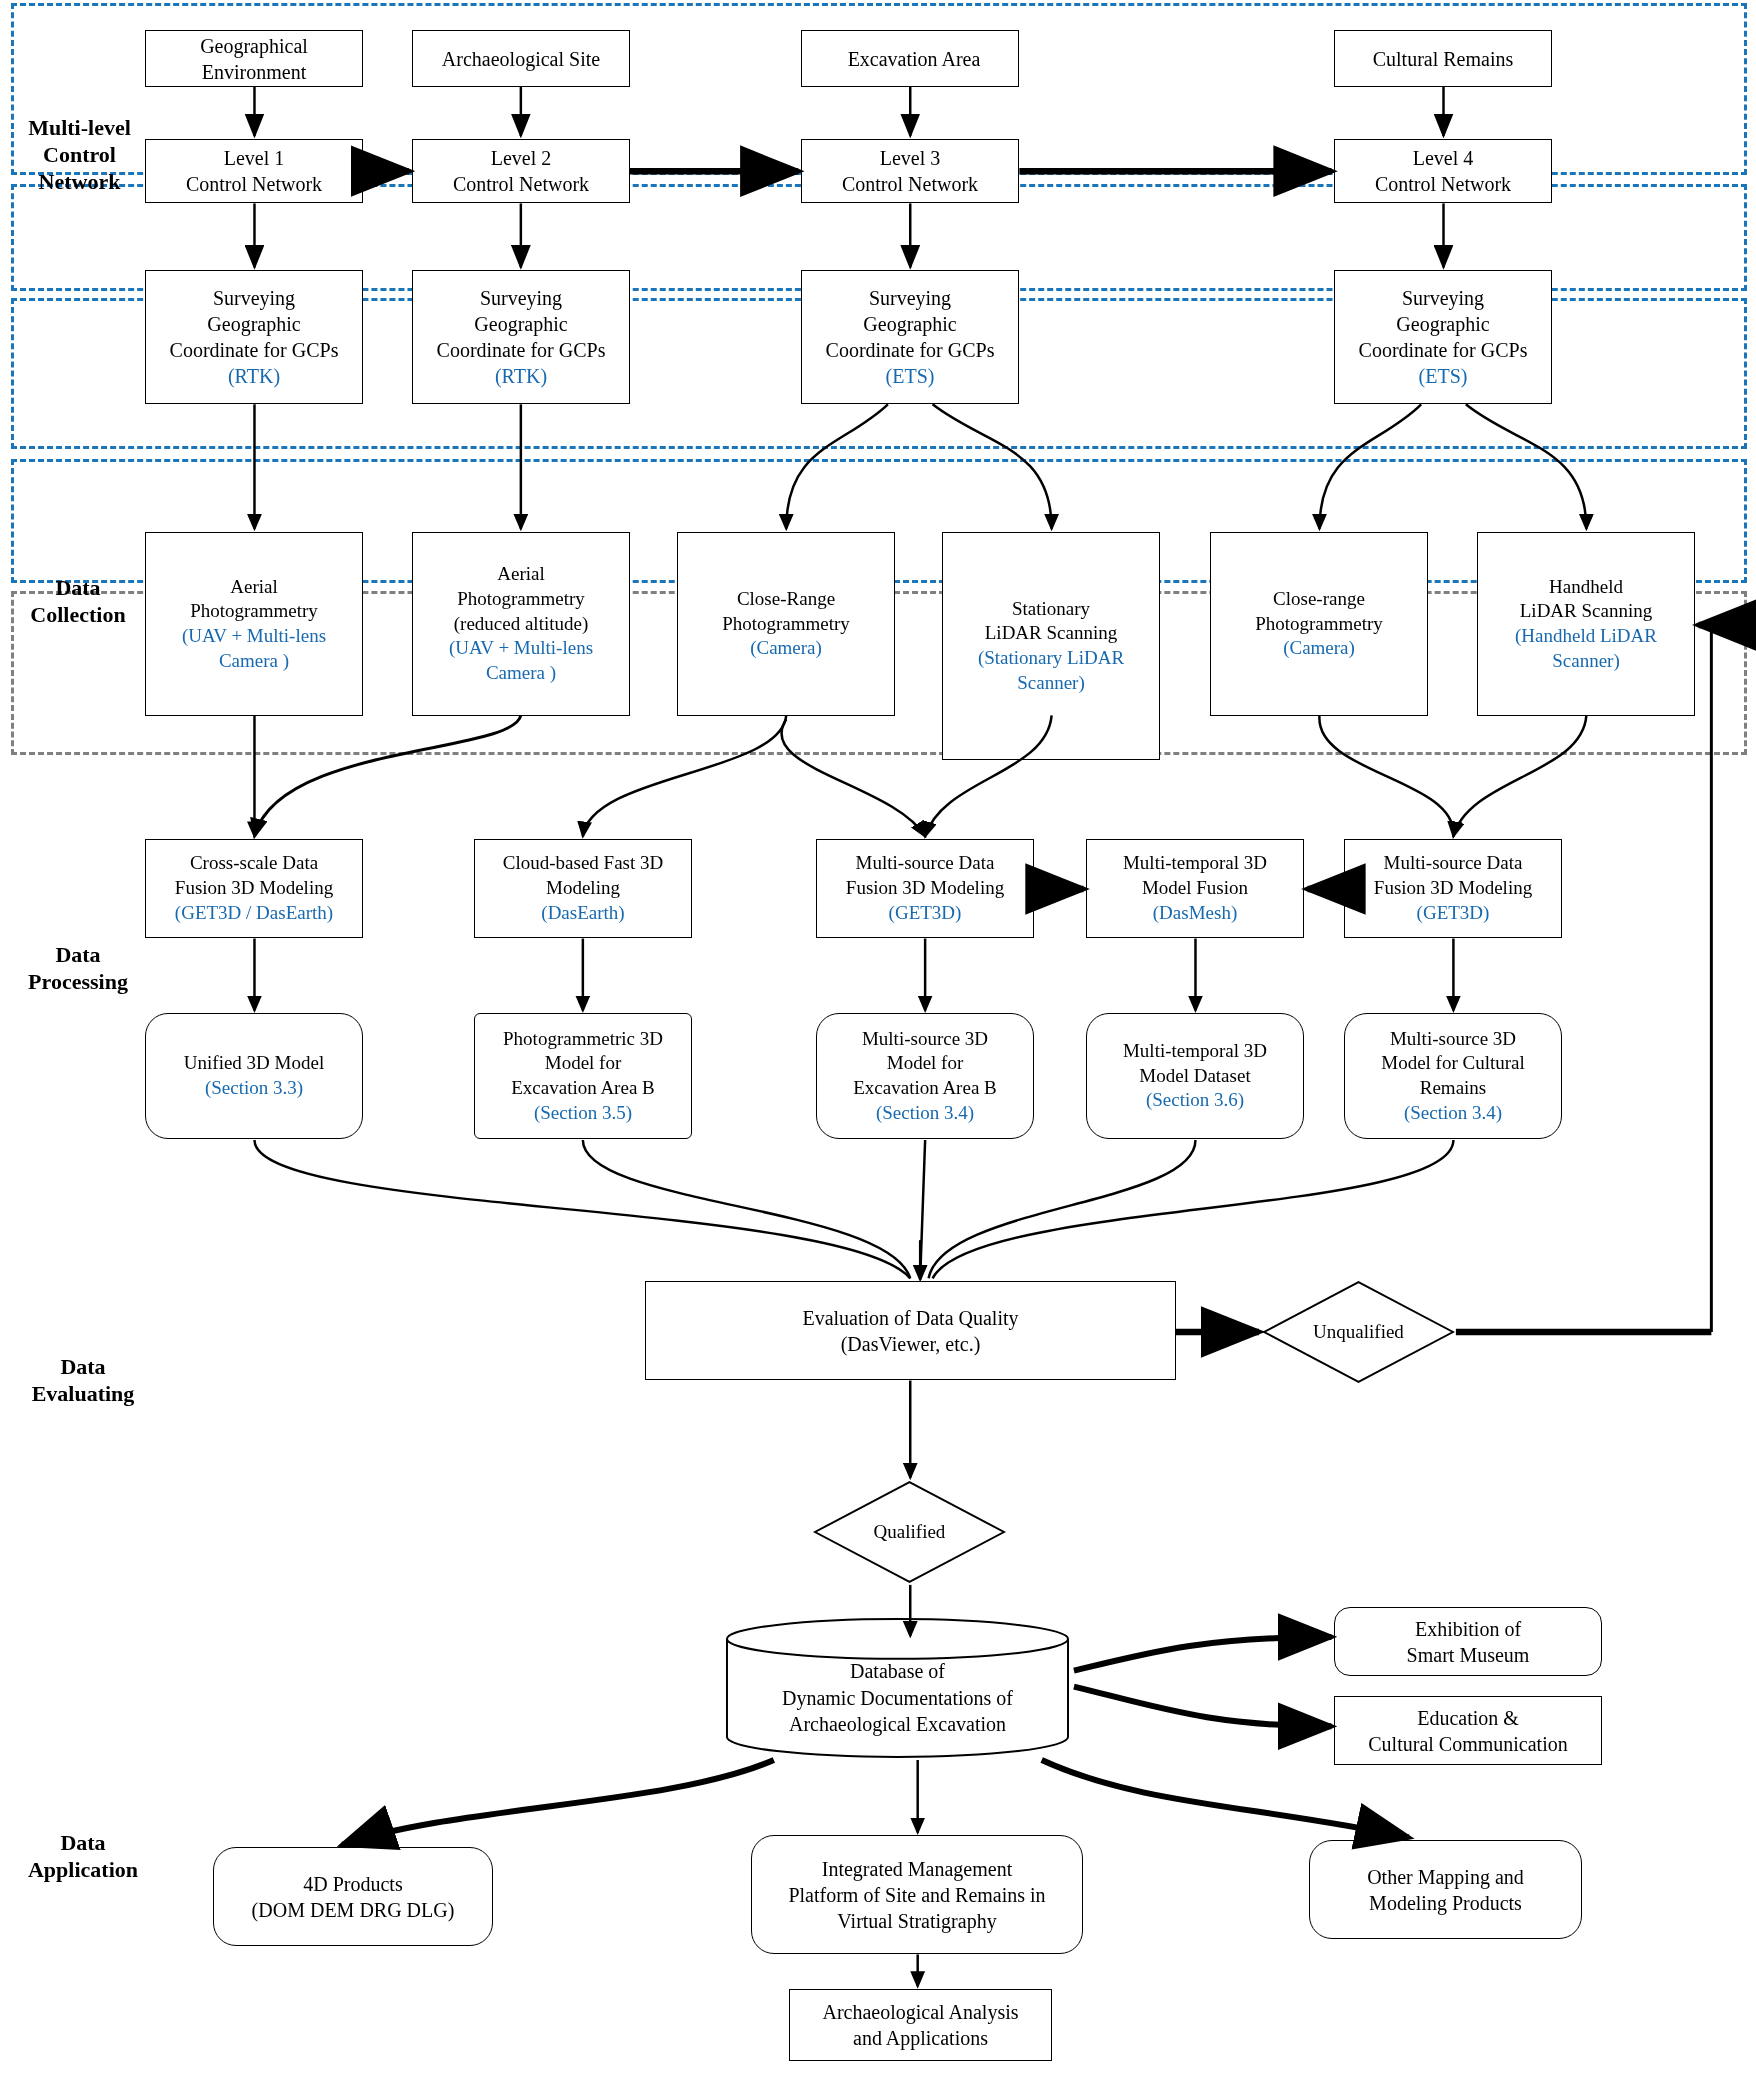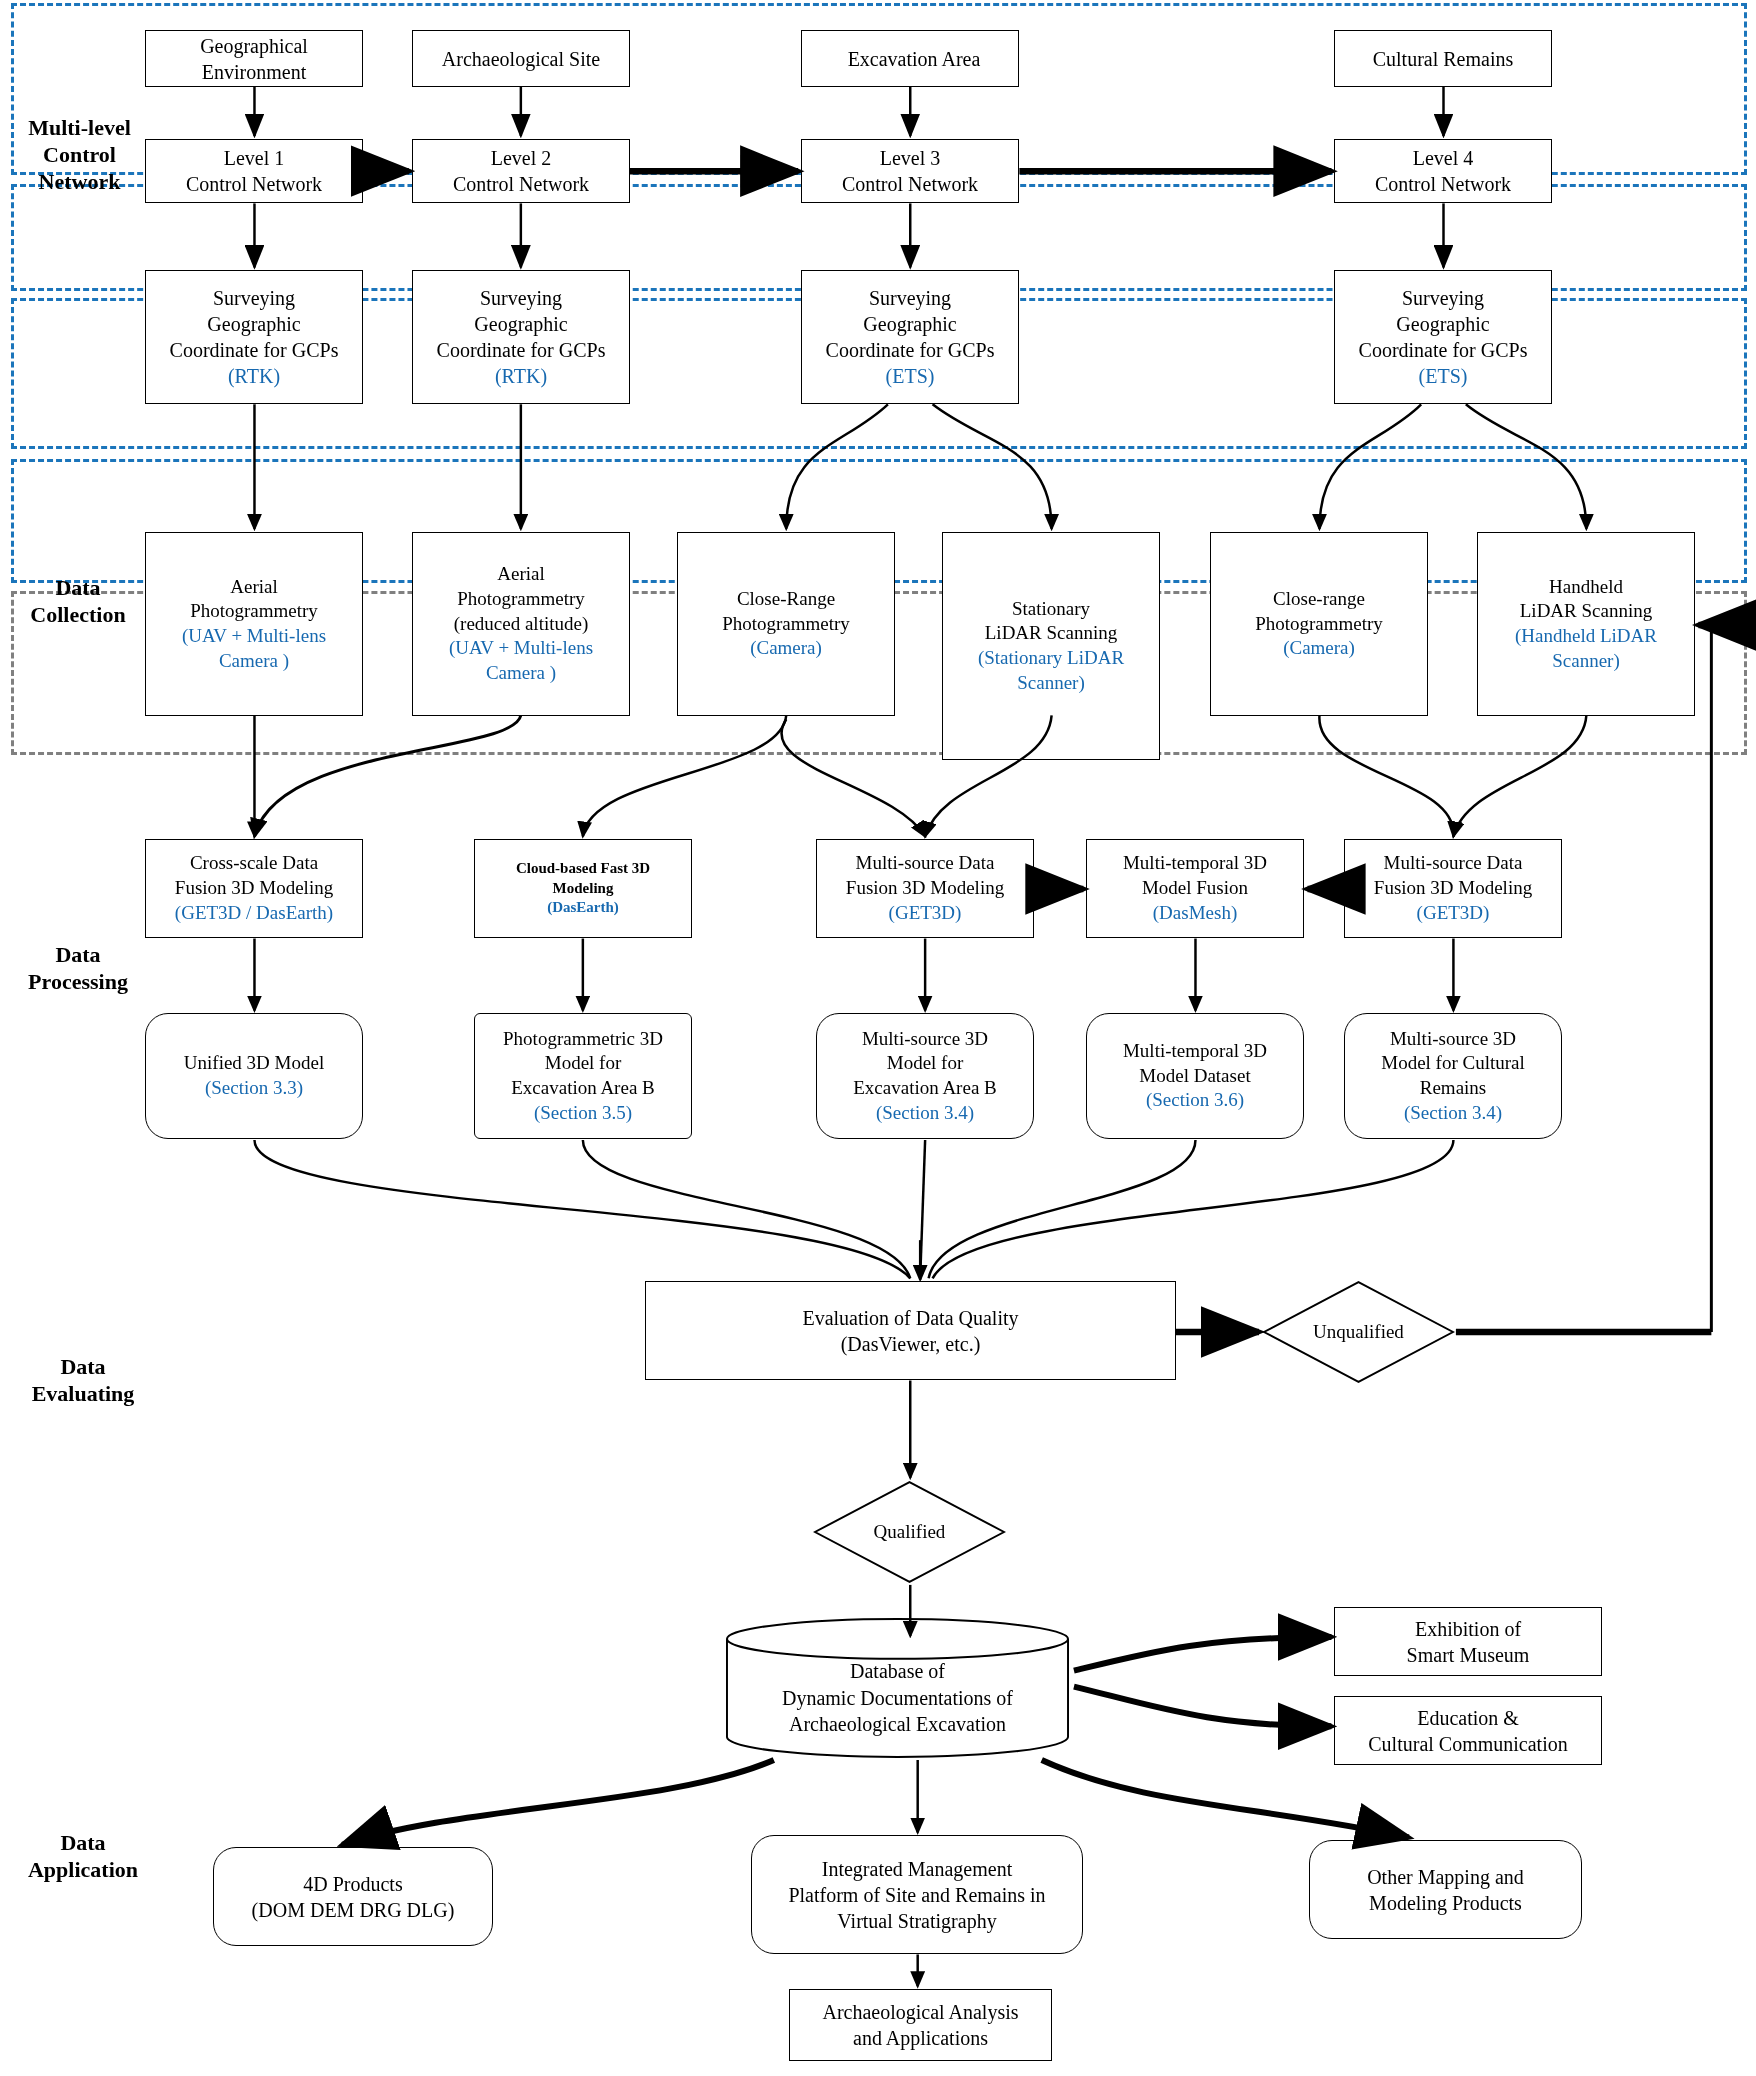--- a/index.html
+++ b/index.html
@@ -154,21 +154,21 @@
     <span class="ln">LiDAR Scanning</span>
     <span class="ln blue">(Handheld LiDAR</span>
     <span class="ln blue">Scanner)</span>
   </div>
 
   <div class="node" style="left:145px;top:839px;width:218px;height:99px;font-size:19px;">
     <span class="ln">Cross-scale Data</span>
     <span class="ln">Fusion 3D Modeling</span>
     <span class="ln blue">(GET3D / DasEarth)</span>
   </div>
-  <div class="node" style="left:474px;top:839px;width:218px;height:99px;font-size:15px;font-weight:bold;">
+  <div class="node" style="left:474px;top:839px;width:218px;height:99px;font-size:19px;">
     <span class="ln">Cloud-based Fast 3D</span>
     <span class="ln">Modeling</span>
     <span class="ln blue">(DasEarth)</span>
   </div>
   <div class="node" style="left:816px;top:839px;width:218px;height:99px;font-size:19px;">
     <span class="ln">Multi-source Data</span>
     <span class="ln">Fusion 3D Modeling</span>
     <span class="ln blue">(GET3D)</span>
   </div>
   <div class="node" style="left:1086px;top:839px;width:218px;height:99px;font-size:19px;">
@@ -236,21 +236,21 @@
       <ellipse cx="350" cy="46" rx="344" ry="40" fill="#ffffff" stroke="#000" stroke-width="4"></ellipse>
       <path d="M6,244 A344,40 0 0 0 694,244" stroke="#000" stroke-width="4" fill="none"></path>
     </svg>
     <div class="clabel">
       <span class="ln">Database of</span>
       <span class="ln">Dynamic Documentations of</span>
       <span class="ln">Archaeological Excavation</span>
     </div>
   </div>
 
-  <div class="node" style="left:1334px;top:1607px;width:268px;height:69px;font-size:20px;">
+  <div class="node" style="left:1334px;top:1607px;width:268px;height:69px;font-size:20px;border-radius:16px;">
     <span class="ln">Exhibition of</span>
     <span class="ln">Smart Museum</span>
   </div>
   <div class="node" style="left:1334px;top:1696px;width:268px;height:69px;font-size:20px;">
     <span class="ln">Education &amp;</span>
     <span class="ln">Cultural Communication</span>
   </div>
   <div class="node rounded" style="left:213px;top:1847px;width:280px;height:99px;font-size:20px;">
     <span class="ln">4D Products</span>
     <span class="ln">(DOM DEM DRG DLG)</span>

